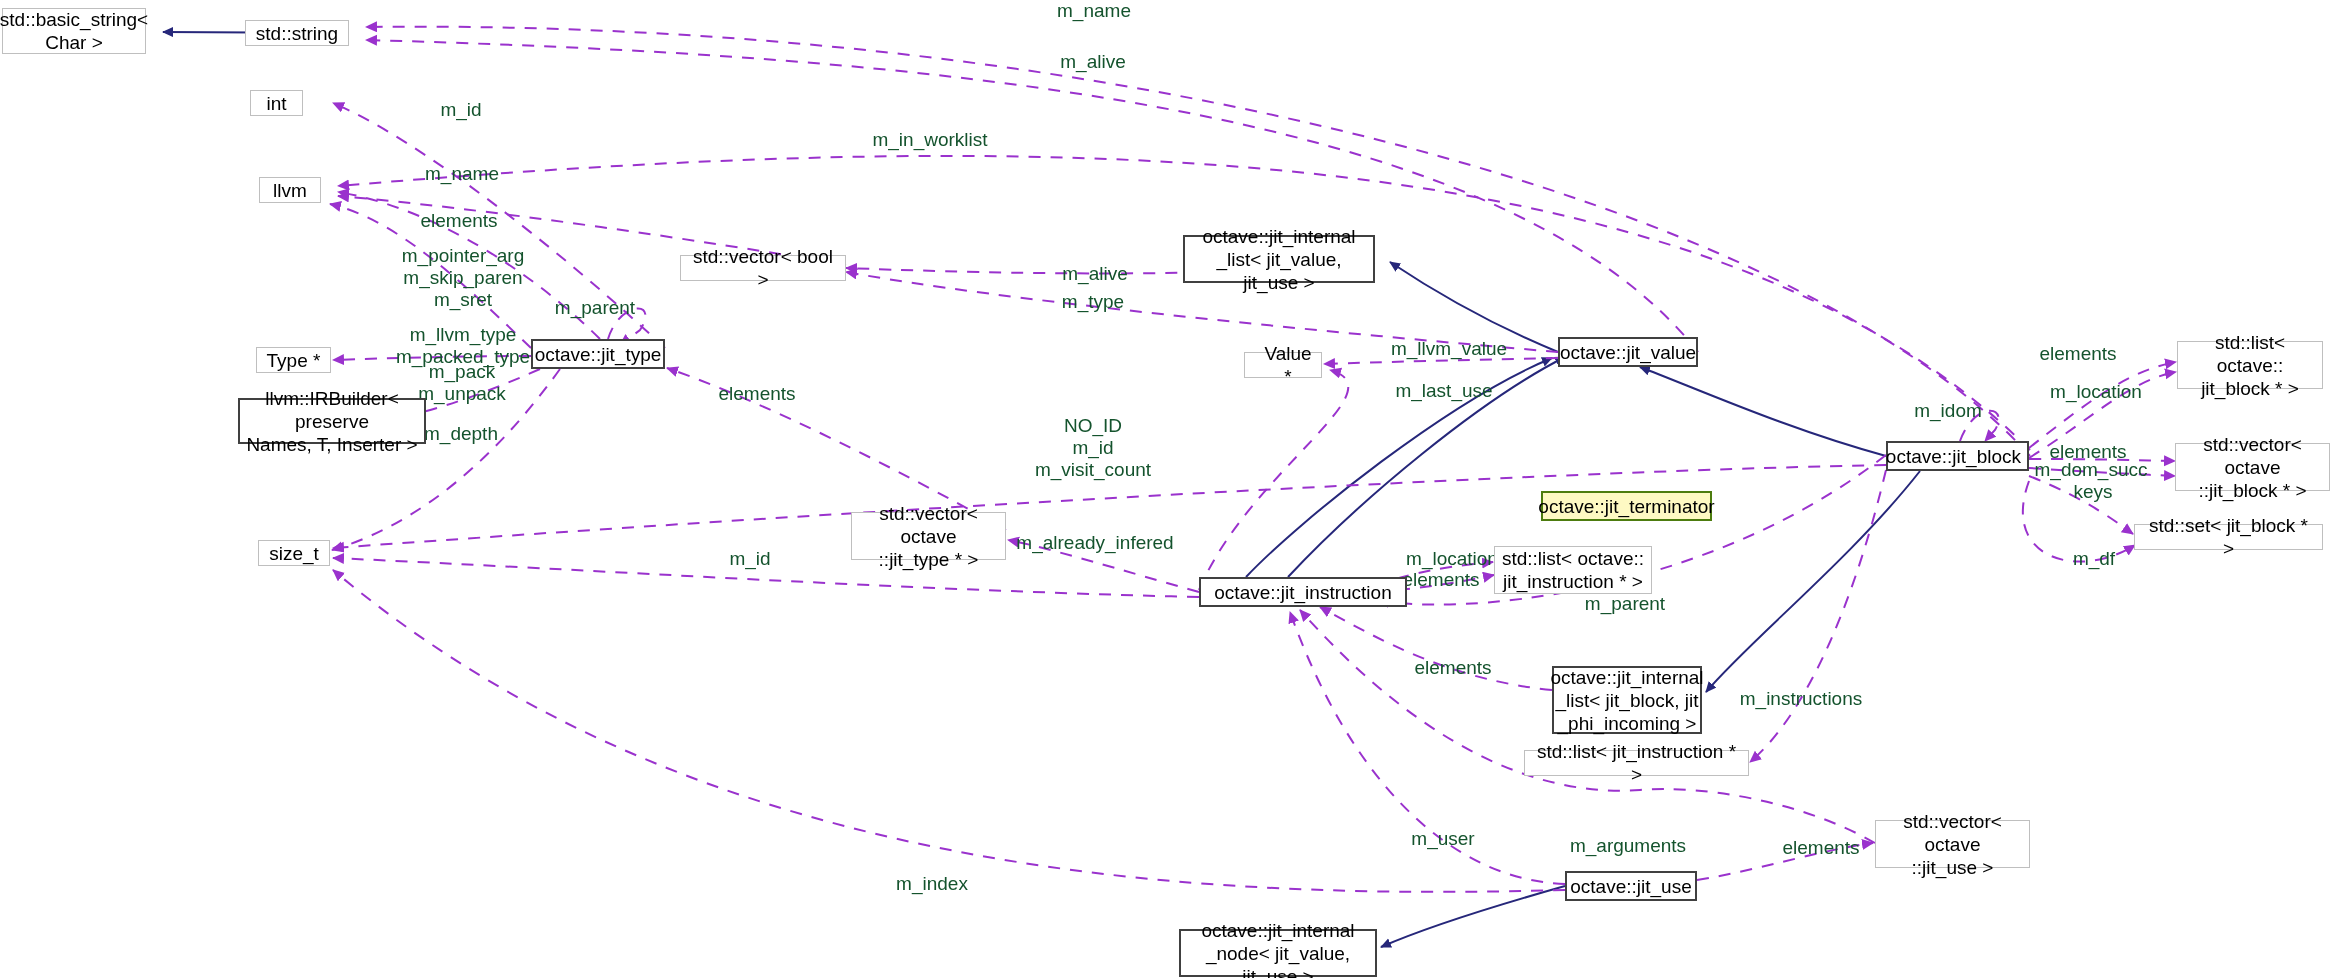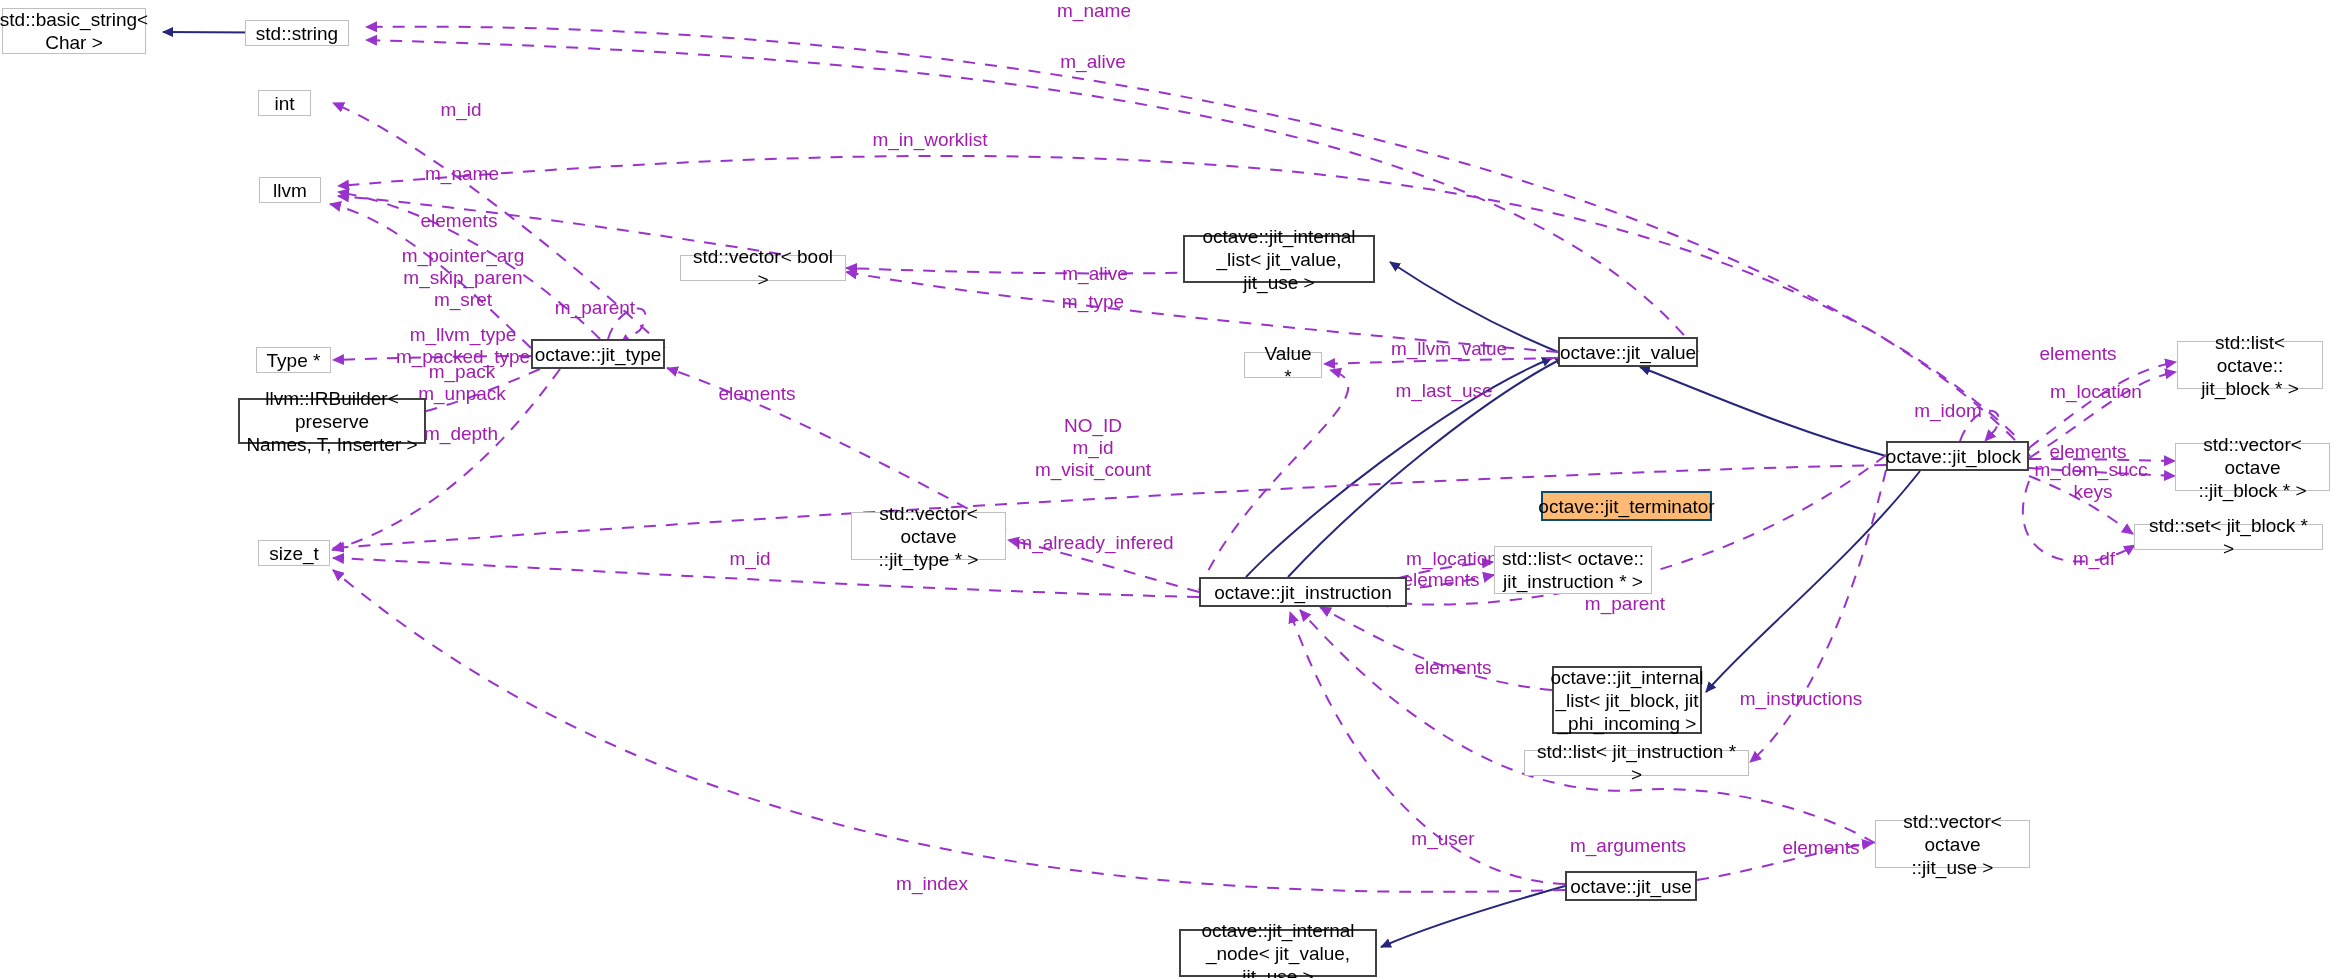--- a/index.html
+++ b/index.html
@@ -36,28 +36,28 @@
     align-items: center;
     justify-content: center;
     white-space: pre-line;
     padding: 1px 6px;
     z-index: 3;
   }
   .node.strong {
     border: 2px solid #404040;
   }
   .node.current {
-    background: #fdba74;
-    border: 2px solid #0c4a6e;
+    background: #fef9c3;
+    border: 2px solid #4d7c0f;
   }
   .edge-label {
     position: absolute;
     font-size: 19px;
     line-height: 22px;
-    color: #a21caf;
+    color: #14532d;
     white-space: pre-line;
     text-align: center;
     transform: translate(-50%, -50%);
     background: transparent;
     z-index: 2;
   }
 </style>
 </head>
 <body>
 
@@ -119,21 +119,21 @@
       <path d="M1565,884 C1450,880 1350,780 1290,612" marker-end="url(#arrUse)"></path>
       <path d="M1697,880 C1760,870 1820,850 1873,843" marker-end="url(#arrUse)"></path>
       <path d="M1565,890 C1200,900 700,880 333,570" marker-end="url(#arrUse)"></path>
     </g>
   </svg>
 
   <div class="nodes-layer">
     <div class="node plain" style="left:2px;top:8px;width:144px;height:46px;"><span>std::basic_string&lt;
 Char &gt;</span></div>
     <div class="node plain" style="left:245px;top:20px;width:104px;height:26px;"><span>std::string</span></div>
-    <div class="node plain" style="left:258px;top:90px;width:53px;height:26px;"><span>int</span></div>
+    <div class="node plain" style="left:250px;top:90px;width:53px;height:26px;"><span>int</span></div>
     <div class="node plain" style="left:259px;top:177px;width:62px;height:26px;"><span>llvm</span></div>
     <div class="node plain" style="left:680px;top:255px;width:166px;height:26px;"><span>std::vector&lt; bool &gt;</span></div>
     <div class="node plain" style="left:256px;top:347px;width:75px;height:26px;"><span>Type *</span></div>
     <div class="node strong" style="left:194px;top:398px;width:188px;height:46px;margin-left:44px;"><span>llvm::IRBuilder&lt; preserve
 Names, T, Inserter &gt;</span></div>
     <div class="node strong" style="left:531px;top:339px;width:134px;height:30px;"><span>octave::jit_type</span></div>
     <div class="node strong" style="left:1183px;top:235px;width:192px;height:48px;"><span>octave::jit_internal
 _list&lt; jit_value, jit_use &gt;</span></div>
     <div class="node plain" style="left:1244px;top:352px;width:78px;height:26px;padding-left:16px;"><span>Value *</span></div>
     <div class="node strong" style="left:1558px;top:337px;width:140px;height:30px;"><span>octave::jit_value</span></div>

